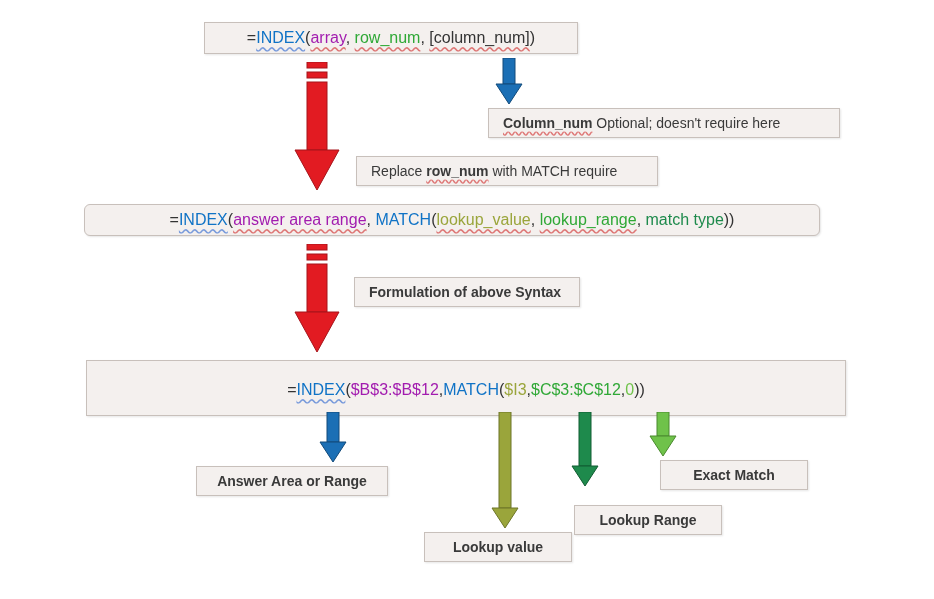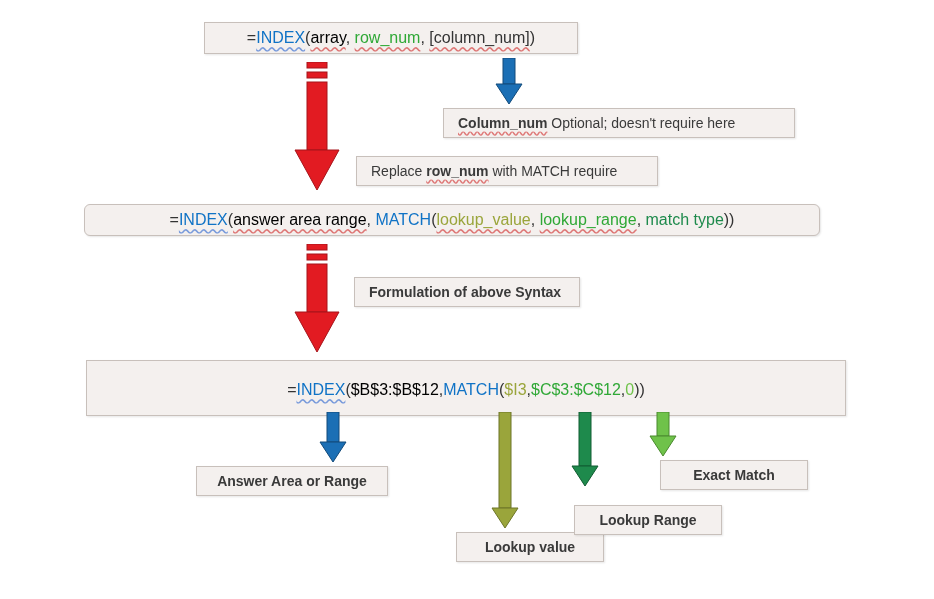--- a/index.html
+++ b/index.html
@@ -25,41 +25,41 @@
   }
   .label-box {
     font-size: 14px;
     font-weight: 700;
     color: #3a3a3a;
   }
   .label-box .normal { font-weight: 400; }
   .under { text-decoration: underline wavy rgba(200,0,0,0.5); text-underline-offset: 3px; }
   .under-b { text-decoration: underline wavy rgba(0,70,200,0.5); text-underline-offset: 3px; }
   .c-blue { color: #1073c6; }
-  .c-red { color: #000000; }
+  .c-red { color: #a21caf; }
   .c-green { color: #2fa836; }
   .c-dark { color: #333333; }
   .c-olive { color: #9aa53b; }
   .c-bgreen { color: #1e8a4c; }
   .c-lgreen { color: #6fc24a; }
   svg.arrow { position: absolute; }
 </style>
 </head>
 <body>
 
 <div class="box formula-box" style="left:204px; top:22px; width:374px;">
   <span class="c-dark">=</span><span class="c-blue under-b">INDEX</span><span class="c-dark">(</span><span class="c-red under">array</span><span class="c-dark">, </span><span class="c-green under">row_num</span><span class="c-dark">, </span><span class="c-dark under">[column_num]</span><span class="c-dark">)</span>
 </div>
 
 <svg class="arrow" style="left:494px; top:58px;" width="30" height="46" viewBox="0 0 30 46">
   <rect x="9" y="0" width="12" height="26" fill="#1b6fb5" stroke="#124a7a" stroke-width="1"></rect>
   <polygon points="15,46 2,26 28,26" fill="#1b6fb5" stroke="#124a7a" stroke-width="1"></polygon>
 </svg>
 
-<div class="box label-box" style="left:443px; top:108px; width:352px;">
+<div class="box label-box" style="left:488px; top:108px; width:352px;">
   <span class="under">Column_num</span><span class="normal"> Optional; doesn't require here</span>
 </div>
 
 <svg class="arrow" style="left:293px; top:62px;" width="48" height="128" viewBox="0 0 48 128">
   <rect x="14" y="0" width="20" height="6" fill="#e21b22" stroke="#a6141a" stroke-width="1"></rect>
   <rect x="14" y="10" width="20" height="6" fill="#e21b22" stroke="#a6141a" stroke-width="1"></rect>
   <rect x="14" y="20" width="20" height="68" fill="#e21b22" stroke="#a6141a" stroke-width="1"></rect>
   <polygon points="24,128 2,88 46,88" fill="#e21b22" stroke="#a6141a" stroke-width="1"></polygon>
 </svg>
 
@@ -103,21 +103,21 @@
 
 <svg class="arrow" style="left:648px; top:412px;" width="30" height="44" viewBox="0 0 30 44">
   <rect x="9" y="0" width="12" height="24" fill="#6fc24a" stroke="#4a8a2e" stroke-width="1"></rect>
   <polygon points="15,44 2,24 28,24" fill="#6fc24a" stroke="#4a8a2e" stroke-width="1"></polygon>
 </svg>
 
 <div class="box label-box" style="left:196px; top:466px; width:192px; text-align:center;">
   <span>Answer Area or Range</span>
 </div>
 
-<div class="box label-box" style="left:424px; top:532px; width:148px; text-align:center;margin-left:32px;">
+<div class="box label-box" style="left:424px; top:532px; width:148px; text-align:center;">
   <span>Lookup value</span>
 </div>
 
 <div class="box label-box" style="left:574px; top:491px; width:148px; text-align:center;margin-top:14px;">
   <span>Lookup Range</span>
 </div>
 
 <div class="box label-box" style="left:660px; top:460px; width:148px; text-align:center;">
   <span>Exact Match</span>
 </div>

